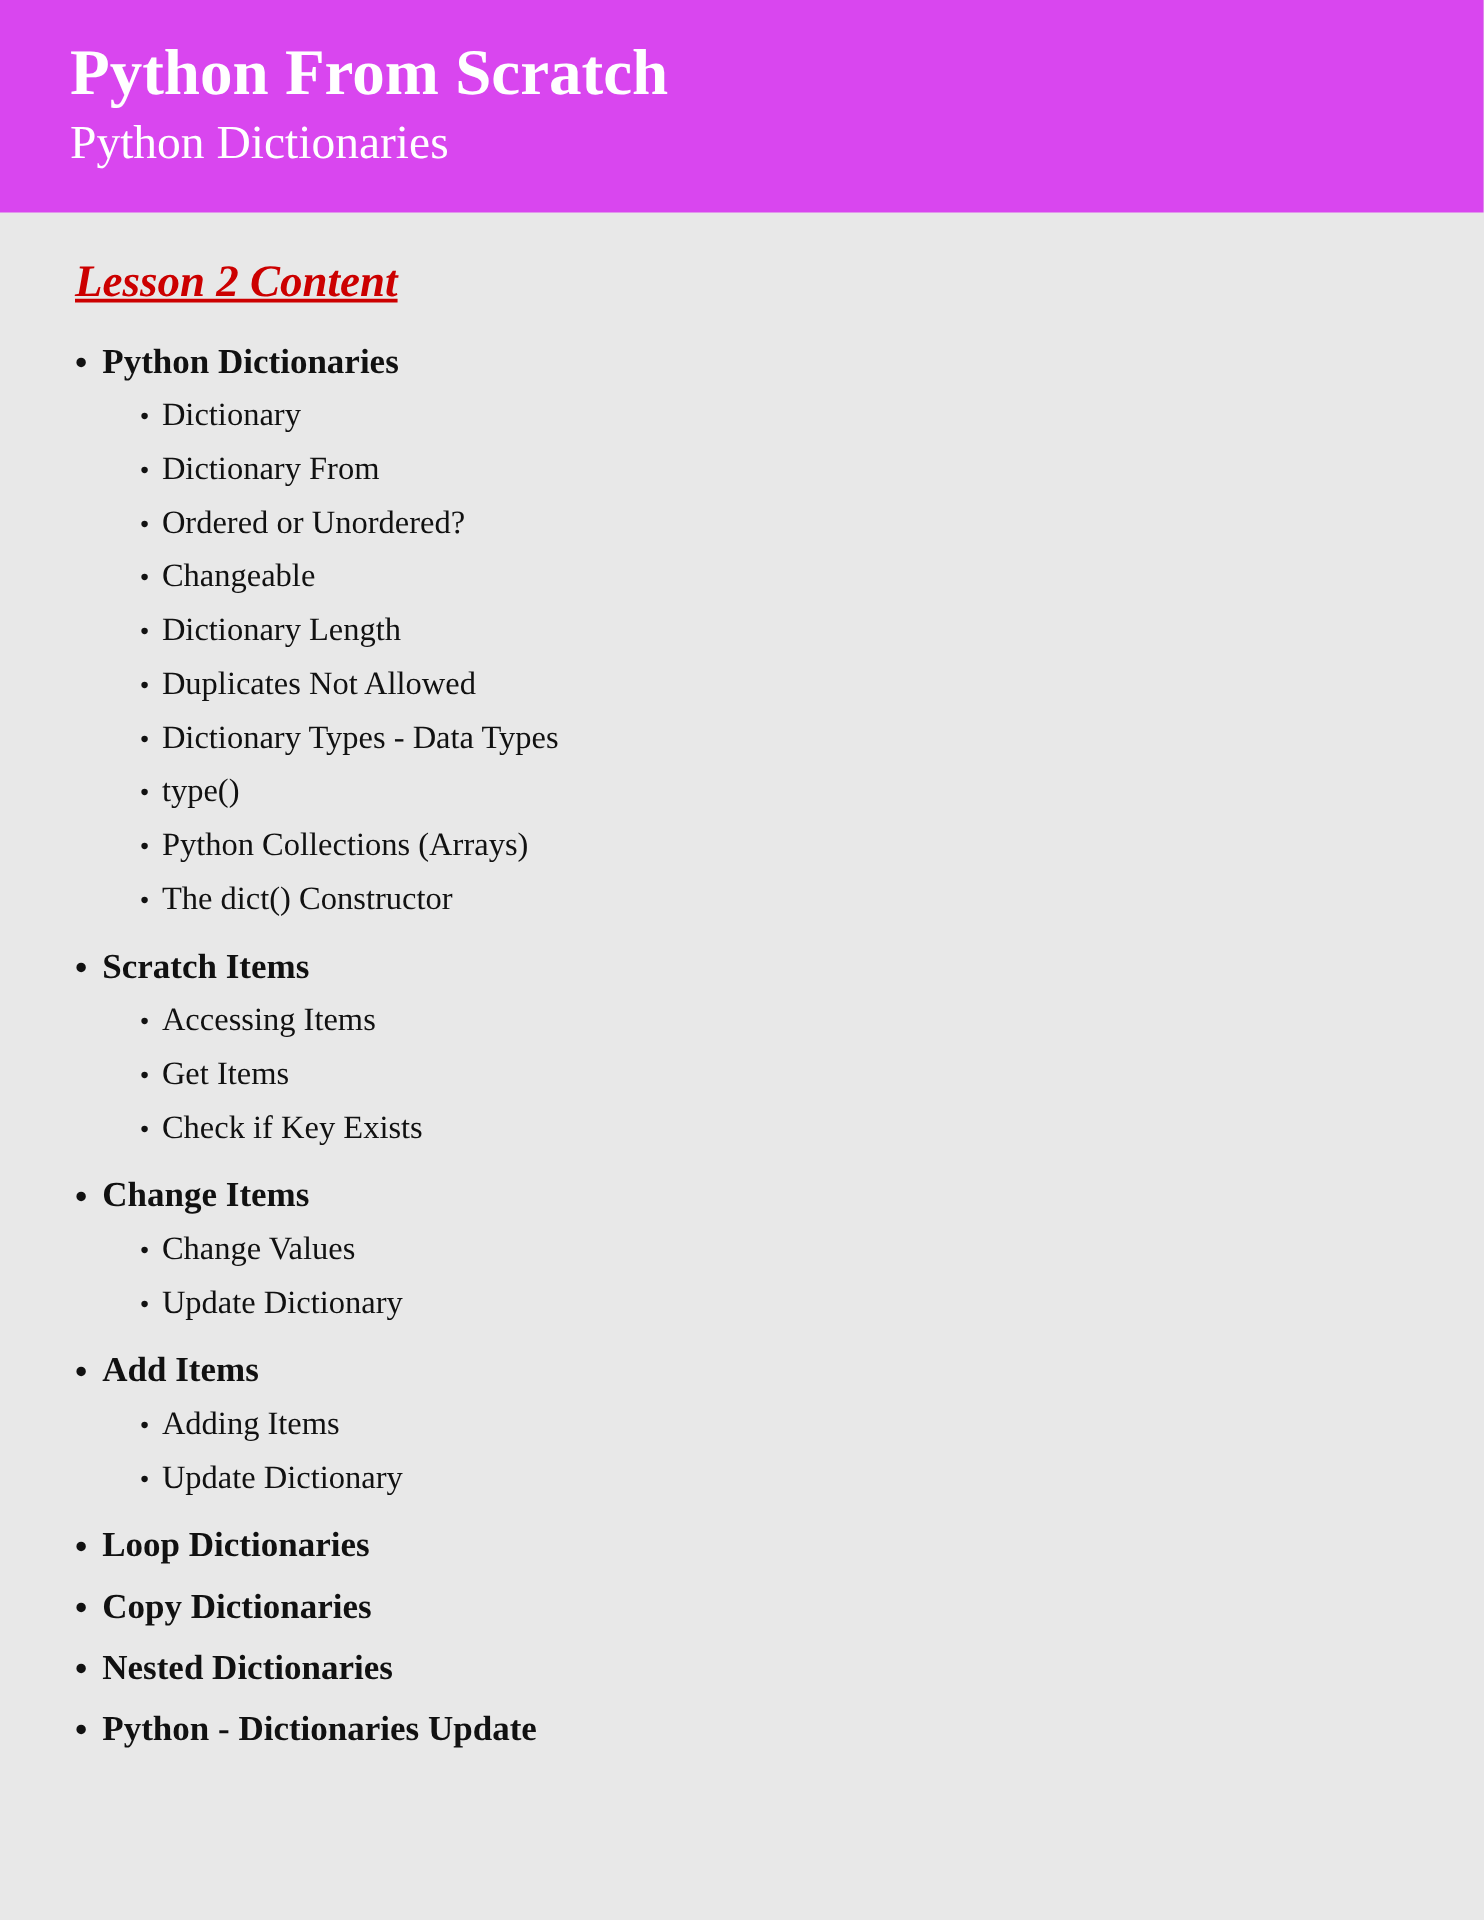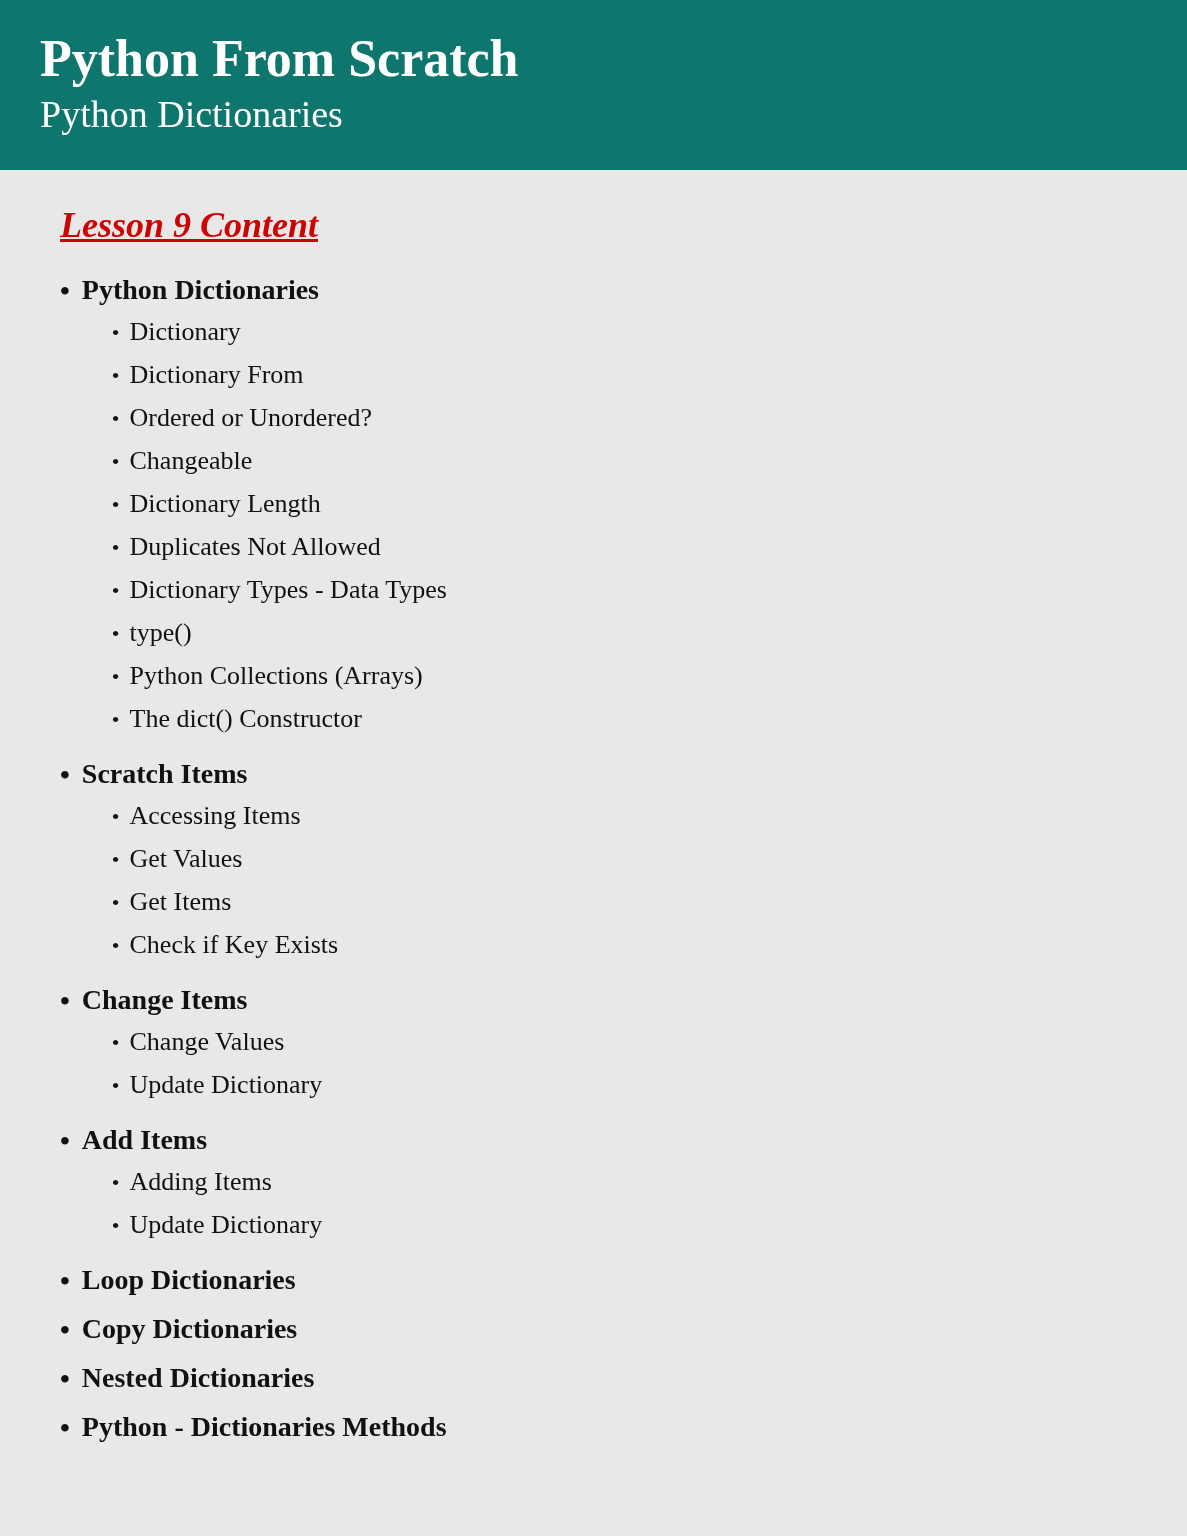--- a/index.html
+++ b/index.html
@@ -9,22 +9,22 @@
     }
 
     body {
       background-color: #e8e8e8;
       font-family: Georgia, 'Times New Roman', serif;
       width: 1187px;
       min-height: 1536px;
     }
 
     .header {
-      background-color: #0f766e;
-      padding: 28px 40px 30px 40px;
+      background-color: #d946ef;
+      padding: 28px 40px 30px 56px;
       margin-bottom: 24px;
     }
 
     .header-title {
       color: #ffffff;
       font-size: 52px;
       font-weight: bold;
       font-family: Georgia, serif;
       line-height: 1.2;
     }
@@ -116,21 +116,21 @@
   </style>
 </head>
 <body>
 
 <div class="header">
   <div class="header-title">Python From Scratch</div>
   <div class="header-subtitle">Python Dictionaries</div>
 </div>
 
 <div class="content">
-  <div class="lesson-heading">Lesson 9 Content</div>
+  <div class="lesson-heading">Lesson 2 Content</div>
 
   <ul class="main-list" id="main-list-container">
   <li>
         <div class="main-item-content">
           <span class="main-item-label">Python Dictionaries</span>
           <ul class="sub-list">
             <li>
               <span>Dictionary</span>
             </li>
             <li>
@@ -164,23 +164,20 @@
         </div>
       </li>
       <li>
         <div class="main-item-content">
           <span class="main-item-label">Scratch Items</span>
           <ul class="sub-list">
             <li>
               <span>Accessing Items</span>
             </li>
             <li>
-              <span>Get Values</span>
-            </li>
-            <li>
               <span>Get Items</span>
             </li>
             <li>
               <span>Check if Key Exists</span>
             </li>
           </ul>
         </div>
       </li>
       <li>
         <div class="main-item-content">
@@ -218,17 +215,17 @@
           <span class="main-item-label">Copy Dictionaries</span>
         </div>
       </li>
       <li>
         <div class="main-item-content">
           <span class="main-item-label">Nested Dictionaries</span>
         </div>
       </li>
       <li>
         <div class="main-item-content">
-          <span class="main-item-label">Python - Dictionaries Methods</span>
+          <span class="main-item-label">Python - Dictionaries Update</span>
         </div>
       </li>
     </ul>
 </div>
 
 </body></html>

